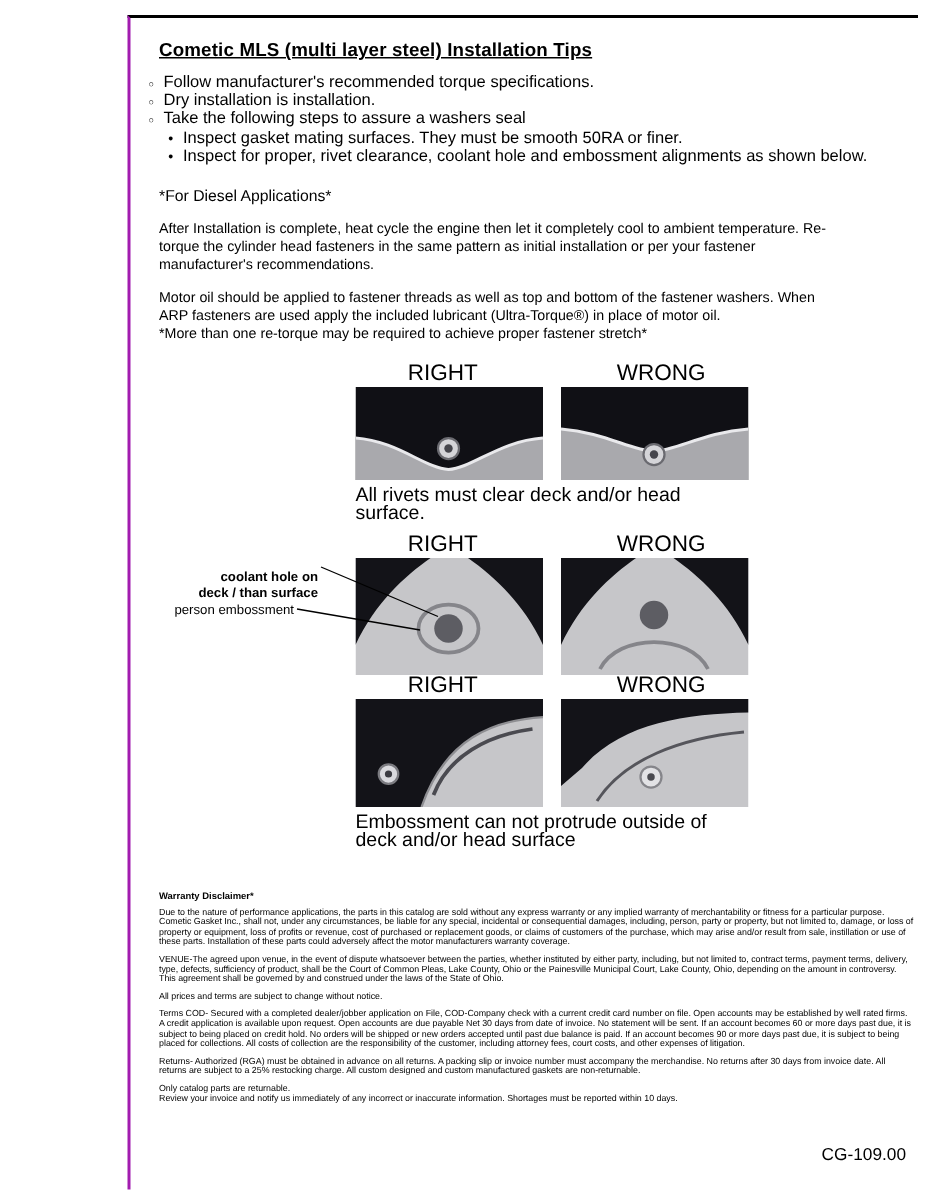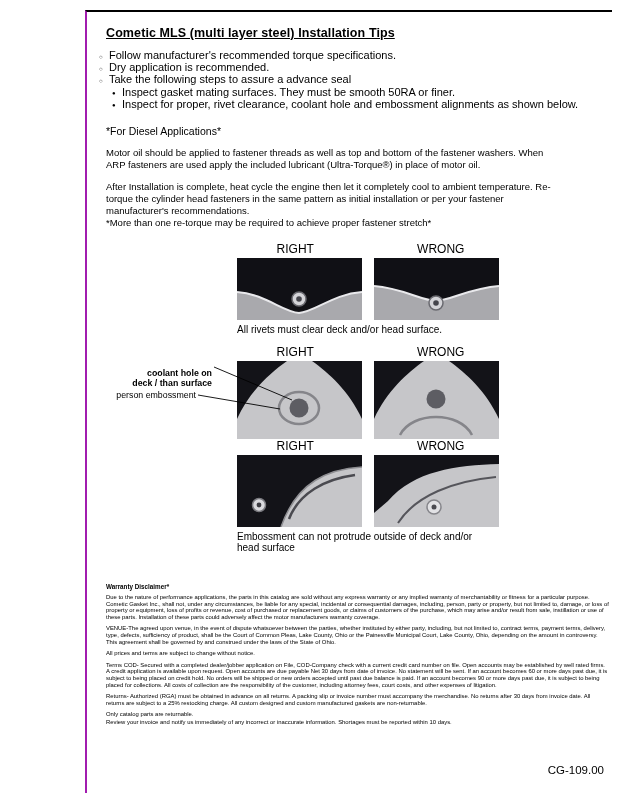--- a/index.html
+++ b/index.html
@@ -20,25 +20,25 @@
   .subtips { margin-left:13px; }
   .subtip { position:relative; padding-left:10px; }
   .subtip::before { content:"●"; position:absolute; left:0; top:1.5px; font-size:6px; }
 
   .diesel-head { margin-top:15px; font-size:10.5px; font-weight:normal; }
   .para { margin-top:10px; font-size:9.5px; line-height:12px; width:447px; }
   .note { font-size:9.5px; }
 
   .diagrams { position:relative; margin-top:14px; margin-left:131px; width:262px; }
   .diag-row { position:relative; }
-  .rw-row { display:flex; gap:29px; font-size:12px; line-height:14px; }
+  .rw-row { display:flex; gap:29px; font-size:15px; line-height:14px; }
   .rw-row span { width:125px; text-align:center; }
   .pair { display:flex; gap:12px; margin-top:2px; }
   .pair svg { display:block; }
-  .caption { font-size:10px; line-height:11.5px; margin-top:4px; margin-bottom:9px; width:252px; }
+  .caption { font-size:13px; line-height:11.5px; margin-top:4px; margin-bottom:9px; width:252px; }
 
   .callout { position:absolute; font-size:8.8px; line-height:10.5px; text-align:right; }
   .callout-coolant { left:-146px; width:121px; top:23px;font-weight:bold; }
   .callout-emboss  { left:-146px; width:105px; top:45px; }
   .callout-lines { position:absolute; left:-45px; top:0; width:105px; height:80px; pointer-events:none; }
 
   .warranty { margin-top:30px; width:503px; font-size:5.9px; line-height:6.6px; }
   .warranty-head { font-size:6.3px; font-weight:bold; margin-bottom:4px; }
   .warranty p { margin-bottom:5px; }
   .warranty p.tight { margin-bottom:0.5px; }
@@ -47,31 +47,31 @@
 </style>
 </head>
 <body>
 
 <div class="page">
 
   <div class="title">Cometic MLS (multi layer steel) Installation Tips</div>
 
   <div class="tips">
     <div class="tip">Follow manufacturer's recommended torque specifications.</div>
-    <div class="tip">Dry application is recommended.</div>
-    <div class="tip">Take the following steps to assure a advance seal</div>
+    <div class="tip">Dry installation is installation.</div>
+    <div class="tip">Take the following steps to assure a washers seal</div>
     <div class="subtips">
       <div class="subtip">Inspect gasket mating surfaces.  They must be smooth 50RA or finer.</div>
       <div class="subtip">Inspect for proper, rivet clearance, coolant hole and embossment alignments as shown below.</div>
     </div>
   </div>
 
   <div class="diesel-head">*For Diesel Applications*</div>
+  <div class="para">After Installation is complete, heat cycle the engine then let it completely cool to ambient temperature. Re-torque the cylinder head fasteners in the same pattern as initial installation or per your fastener manufacturer's recommendations.</div>
   <div class="para">Motor oil should be applied to fastener threads as well as top and bottom of the fastener washers. When ARP fasteners are used apply the included lubricant (Ultra-Torque®) in place of motor oil.</div>
-  <div class="para">After Installation is complete, heat cycle the engine then let it completely cool to ambient temperature. Re-torque the cylinder head fasteners in the same pattern as initial installation or per your fastener manufacturer's recommendations.</div>
   <div class="note">*More than one re-torque may be required to achieve proper fastener stretch*</div>
 
   <div class="diagrams">
 
     <div class="diag-row">
       <div class="rw-row">
         <span>RIGHT</span>
         <span>WRONG</span>
       </div>
       <div class="pair">

